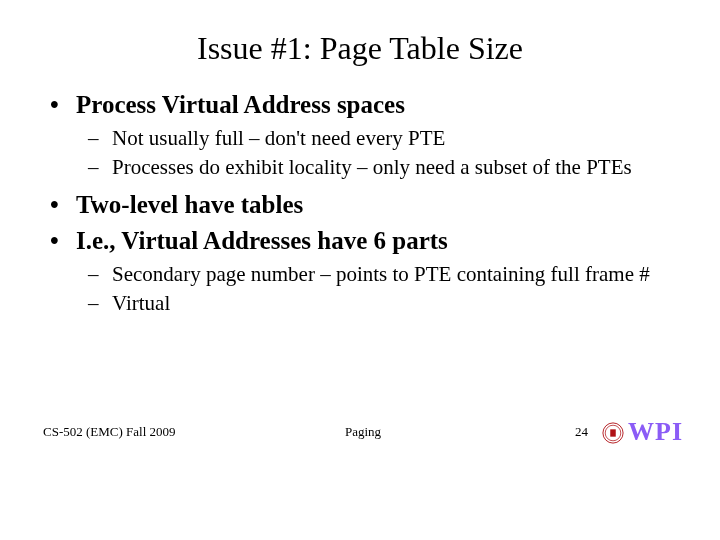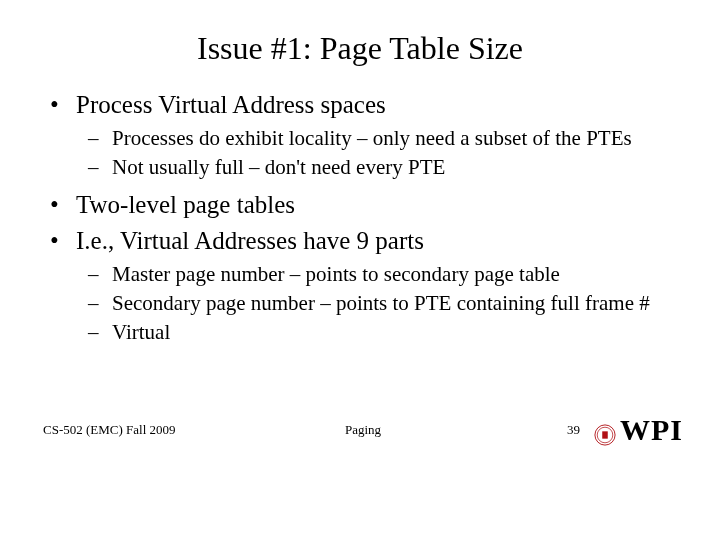--- a/index.html
+++ b/index.html
@@ -28,20 +28,21 @@
     list-style: none;
     padding: 0;
     margin: 0;
   }
   ul.bullets > li {
     position: relative;
     padding-left: 36px;
     font-size: 25px;
     line-height: 1.28;
     margin-bottom: 4px;
+    font-weight: bold;
   }
   ul.bullets > li::before {
     content: "•";
     position: absolute;
     left: 10px;
     top: 0;
     font-size: 25px;
   }
   ul.sub {
     list-style: none;
@@ -91,62 +92,61 @@
     gap: 14px;
   }
   .pagenum {
     font-size: 13px;
   }
   .logo {
     display: inline-flex;
     align-items: center;
     font-family: Georgia, "Times New Roman", serif;
     font-weight: bold;
-    color: #000000;
-    font-size: 30px;
+    color: #8b5cf6;
+    font-size: 26px;
     letter-spacing: 1px;
   }
   .logo .seal {
     width: 22px;
     height: 22px;
     margin-right: 4px;
     display: inline-block;
   }
 </style>
 </head>
 <body>
 
 <div class="slide">
 
   <h1 class="title">Issue #1: Page Table Size</h1>
 
   <ul class="bullets">
     <li>Process Virtual Address spaces</li>
   </ul>
   <ul class="sub">
+    <li>Not usually full – don't need every PTE</li>
     <li>Processes do exhibit locality – only need a subset of the PTEs</li>
-    <li>Not usually full – don't need every PTE</li>
   </ul>
 
   <ul class="bullets">
-    <li>Two-level page tables</li>
-    <li>I.e., Virtual Addresses have 9 parts</li>
+    <li>Two-level have tables</li>
+    <li>I.e., Virtual Addresses have 6 parts</li>
   </ul>
   <ul class="sub">
-    <li>Master page number – points to secondary page table</li>
     <li>Secondary page number – points to PTE containing full frame #</li>
     <li>Virtual</li>
   </ul>
 
 
   <div class="footer">
     <span class="left">CS-502 (EMC) Fall 2009</span>
     <span class="center">Paging</span>
     <span class="right">
-      <span class="pagenum">39</span>
+      <span class="pagenum">24</span>
       <span class="logo">
         <span class="seal">
           <svg viewBox="0 0 24 24" width="22" height="22">
             <circle cx="12" cy="12" r="11" fill="none" stroke="#b01116" stroke-width="1"></circle>
             <circle cx="12" cy="12" r="8.5" fill="none" stroke="#b01116" stroke-width="0.8"></circle>
             <rect x="9" y="8" width="6" height="8" fill="#b01116"></rect>
           </svg>
         </span>
         <span>WPI</span>
       </span>

